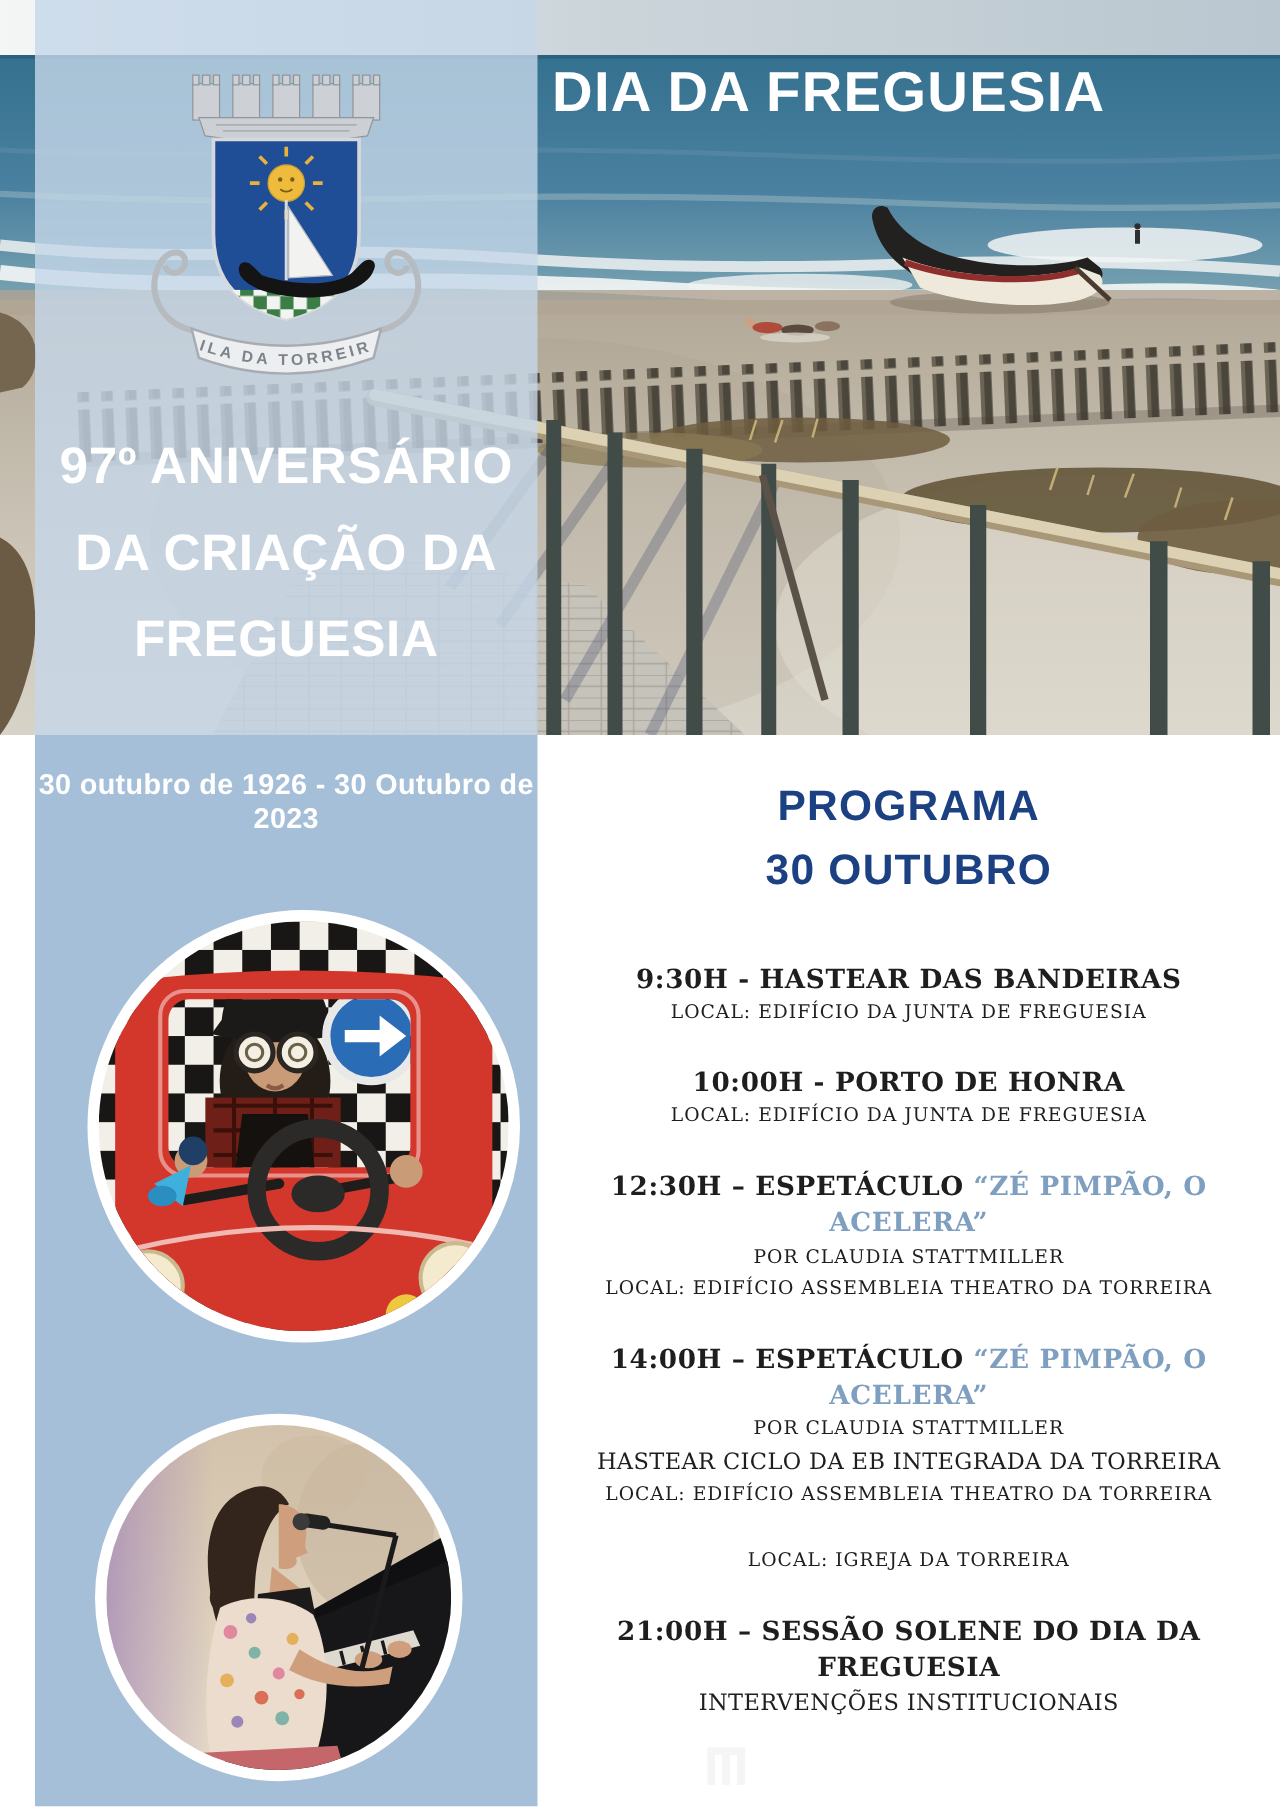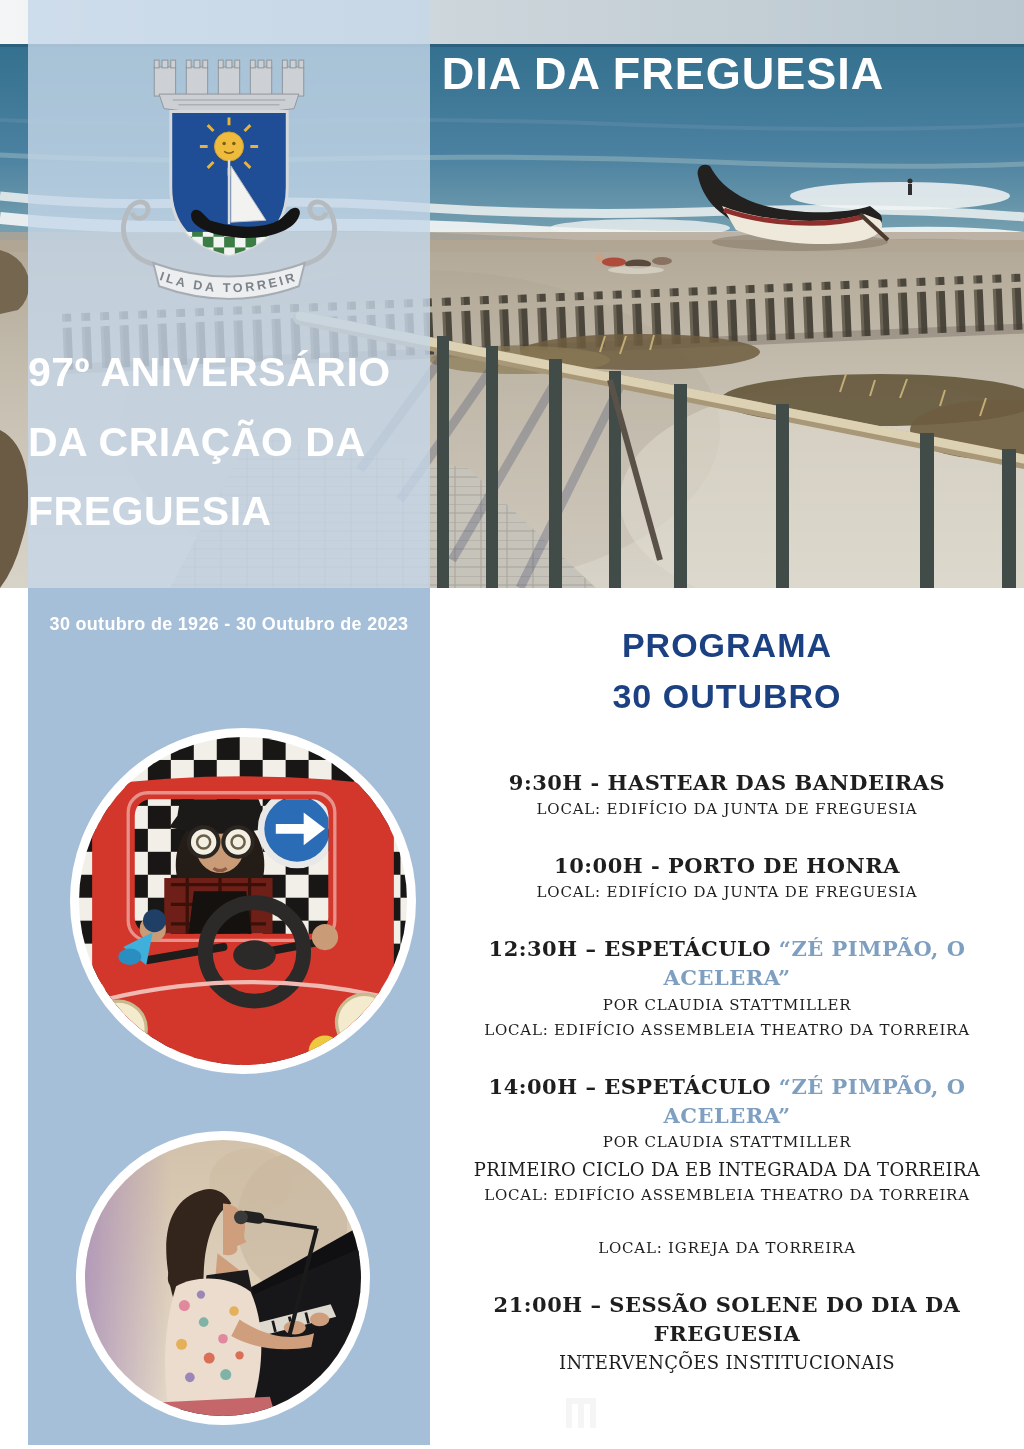--- a/index.html
+++ b/index.html
@@ -5,26 +5,26 @@
   html,body{margin:0;padding:0;background:#ffffff;}
   .poster{position:relative;width:1024px;height:1449px;background:#fff;overflow:hidden;
           font-family:"Liberation Sans","DejaVu Sans",sans-serif;}
   .photo-section{position:absolute;left:0;top:0;width:1024px;height:588px;}
   .photo-section svg{display:block;width:100%;height:100%;}
   .left-overlay{position:absolute;left:28px;top:0;width:402px;height:588px;
                 background:var(--overlay_blue);}
   .crest{position:absolute;left:36px;top:12px;width:330px;height:302px;}
   .hero-title{position:absolute;left:418px;top:38px;width:490px;text-align:center;
               color:#fff;font-weight:700;font-size:45px;line-height:1.58;letter-spacing:1px;}
-  .anniversary{position:absolute;left:0;top:338px;width:402px;text-align:left;
+  .anniversary{position:absolute;left:0;top:338px;width:402px;text-align:center;
                color:#fff;font-weight:700;font-size:41px;line-height:1.7;letter-spacing:.5px;}
   .left-column{position:absolute;left:28px;top:588px;width:402px;height:857px;
                background:var(--column_blue);}
   .date-band{padding-top:26px;text-align:center;color:#fff;font-weight:700;
-             font-size:18px;letter-spacing:.3px;}
+             font-size:23px;letter-spacing:.3px;}
   .circle{position:absolute;border-radius:50%;border:9px solid #fff;overflow:hidden;
           box-sizing:border-box;background:#fff;}
   .circle svg{display:block;width:100%;height:100%;}
   .circle-1{left:42px;top:140px;width:346px;height:346px;}
   .circle-2{left:48px;top:543px;width:294px;height:294px;}
   .program{position:absolute;left:430px;top:598px;width:594px;text-align:center;}
   .program-heading{color:var(--navy);font-weight:700;font-size:34px;line-height:1.5;
                    letter-spacing:1px;margin-top:22px;}
   .program-list{margin-top:46px;font-family:"DejaVu Serif","Liberation Serif",serif;
                 color:var(--text_dark);}
@@ -366,21 +366,21 @@
           <div class="detail-location">LOCAL: EDIFÍCIO DA JUNTA DE FREGUESIA</div>
         </div>
         <div class="program-item">
           <div class="item-title"><span>12:30H – ESPETÁCULO</span><span class="item-highlight"> “ZÉ PIMPÃO, O ACELERA”</span></div>
           <div class="detail-location">POR CLAUDIA STATTMILLER</div>
           <div class="detail-location">LOCAL: EDIFÍCIO ASSEMBLEIA THEATRO DA TORREIRA</div>
         </div>
         <div class="program-item">
           <div class="item-title"><span>14:00H – ESPETÁCULO</span><span class="item-highlight"> “ZÉ PIMPÃO, O ACELERA”</span></div>
           <div class="detail-location">POR CLAUDIA STATTMILLER</div>
-          <div class="detail-sub">PRIMEIRO CICLO DA EB INTEGRADA DA TORREIRA</div>
+          <div class="detail-sub">HASTEAR CICLO DA EB INTEGRADA DA TORREIRA</div>
           <div class="detail-location">LOCAL: EDIFÍCIO ASSEMBLEIA THEATRO DA TORREIRA</div>
         </div>
         <div class="program-item">
           <div class="detail-location">LOCAL: IGREJA DA TORREIRA</div>
         </div>
         <div class="program-item">
           <div class="item-title"><span>21:00H – SESSÃO SOLENE DO DIA DA FREGUESIA</span></div>
           <div class="detail-sub">INTERVENÇÕES INSTITUCIONAIS</div>
         </div>
       </div>

